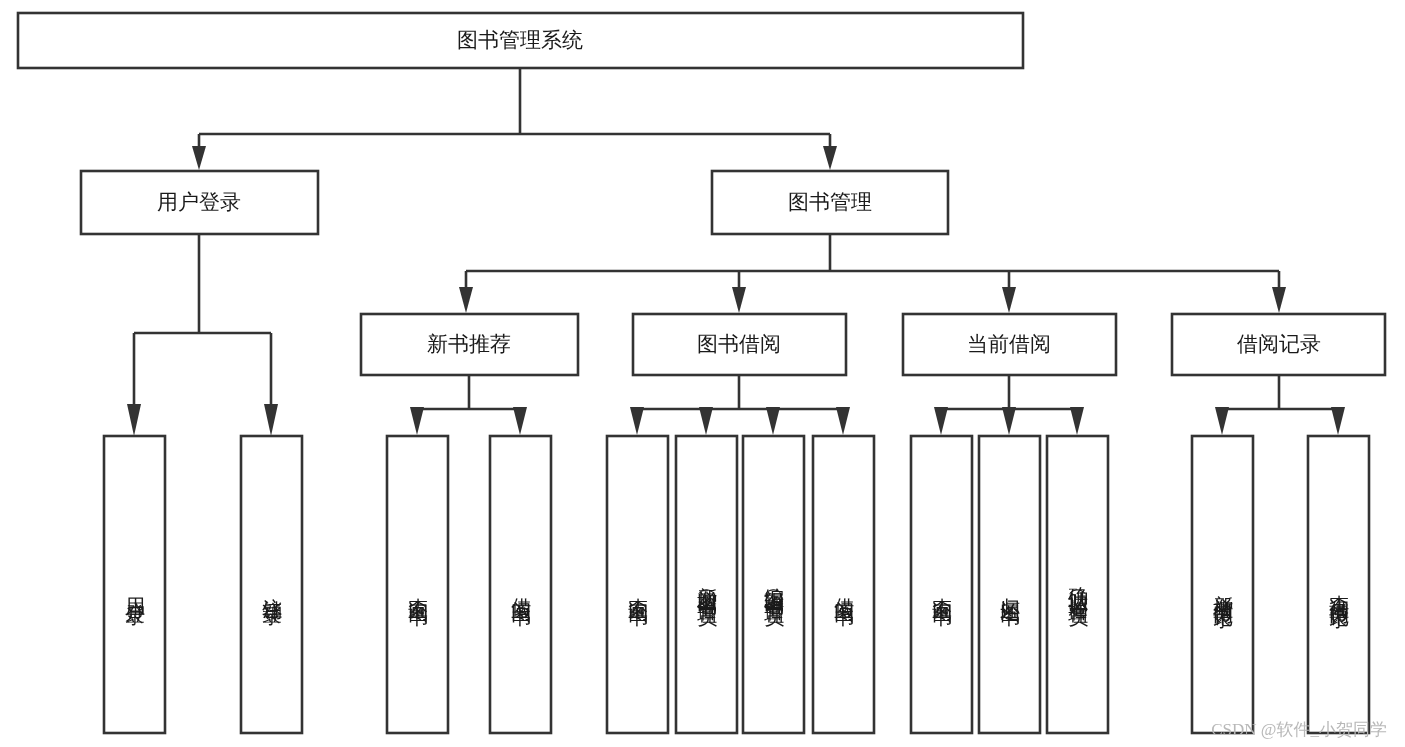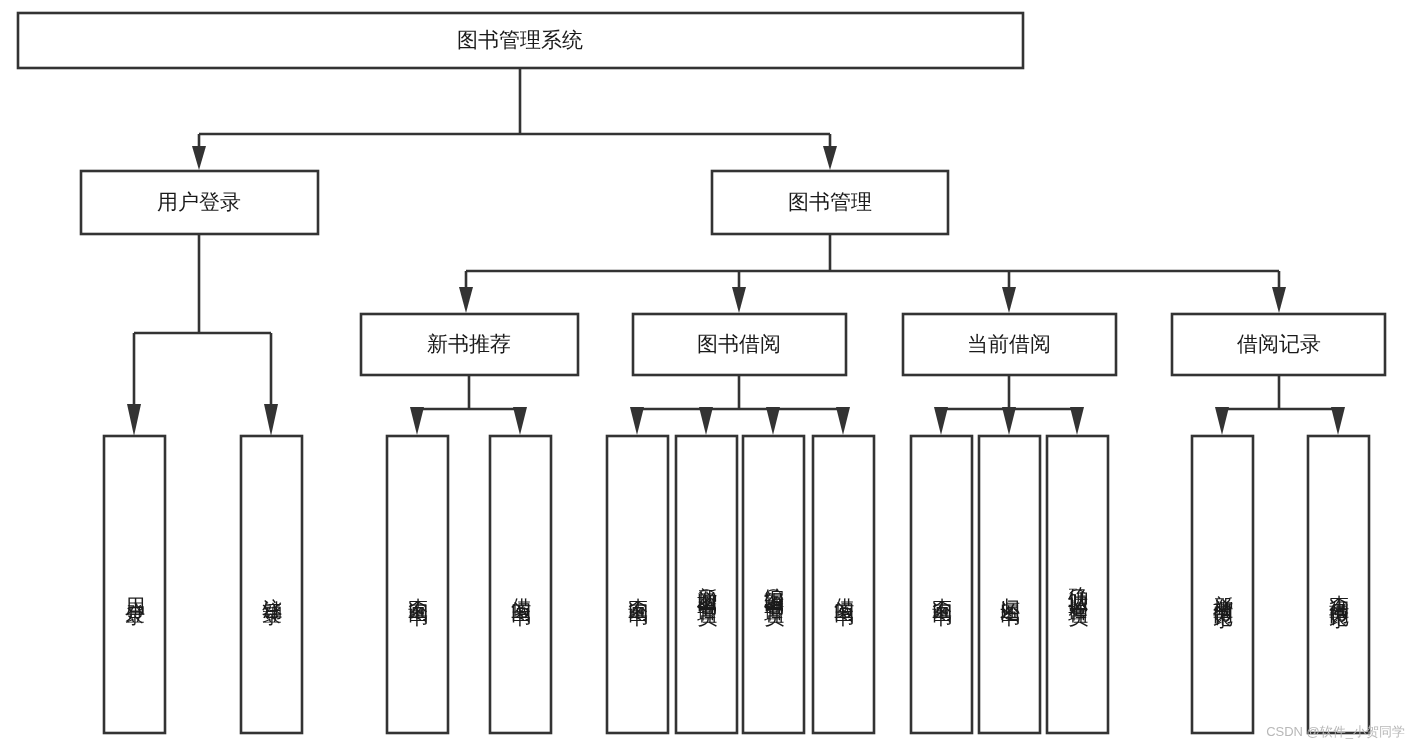--- a/index.html
+++ b/index.html
@@ -51,24 +51,24 @@
     font-family: "Liberation Sans", "DejaVu Sans", sans-serif;
     font-size: 20px;
     fill: #1a1a1a;
     writing-mode: vertical-rl;
     text-orientation: upright;
     letter-spacing: 3px;
     dominant-baseline: middle;
   }
   .watermark-text {
     position: absolute;
-    right: 0;
+    right: 18px;
     bottom: 6px;
-    font-family: Liberation Sans, sans-serif;
-    font-size: 13px;
+    font-family: Liberation Serif, serif;
+    font-size: 17px;
     color: #b8b8b8;
     white-space: nowrap;
     pointer-events: none;
   }
 </style>
 </head>
 <body>
 
 <div id="diagram-root">
 

